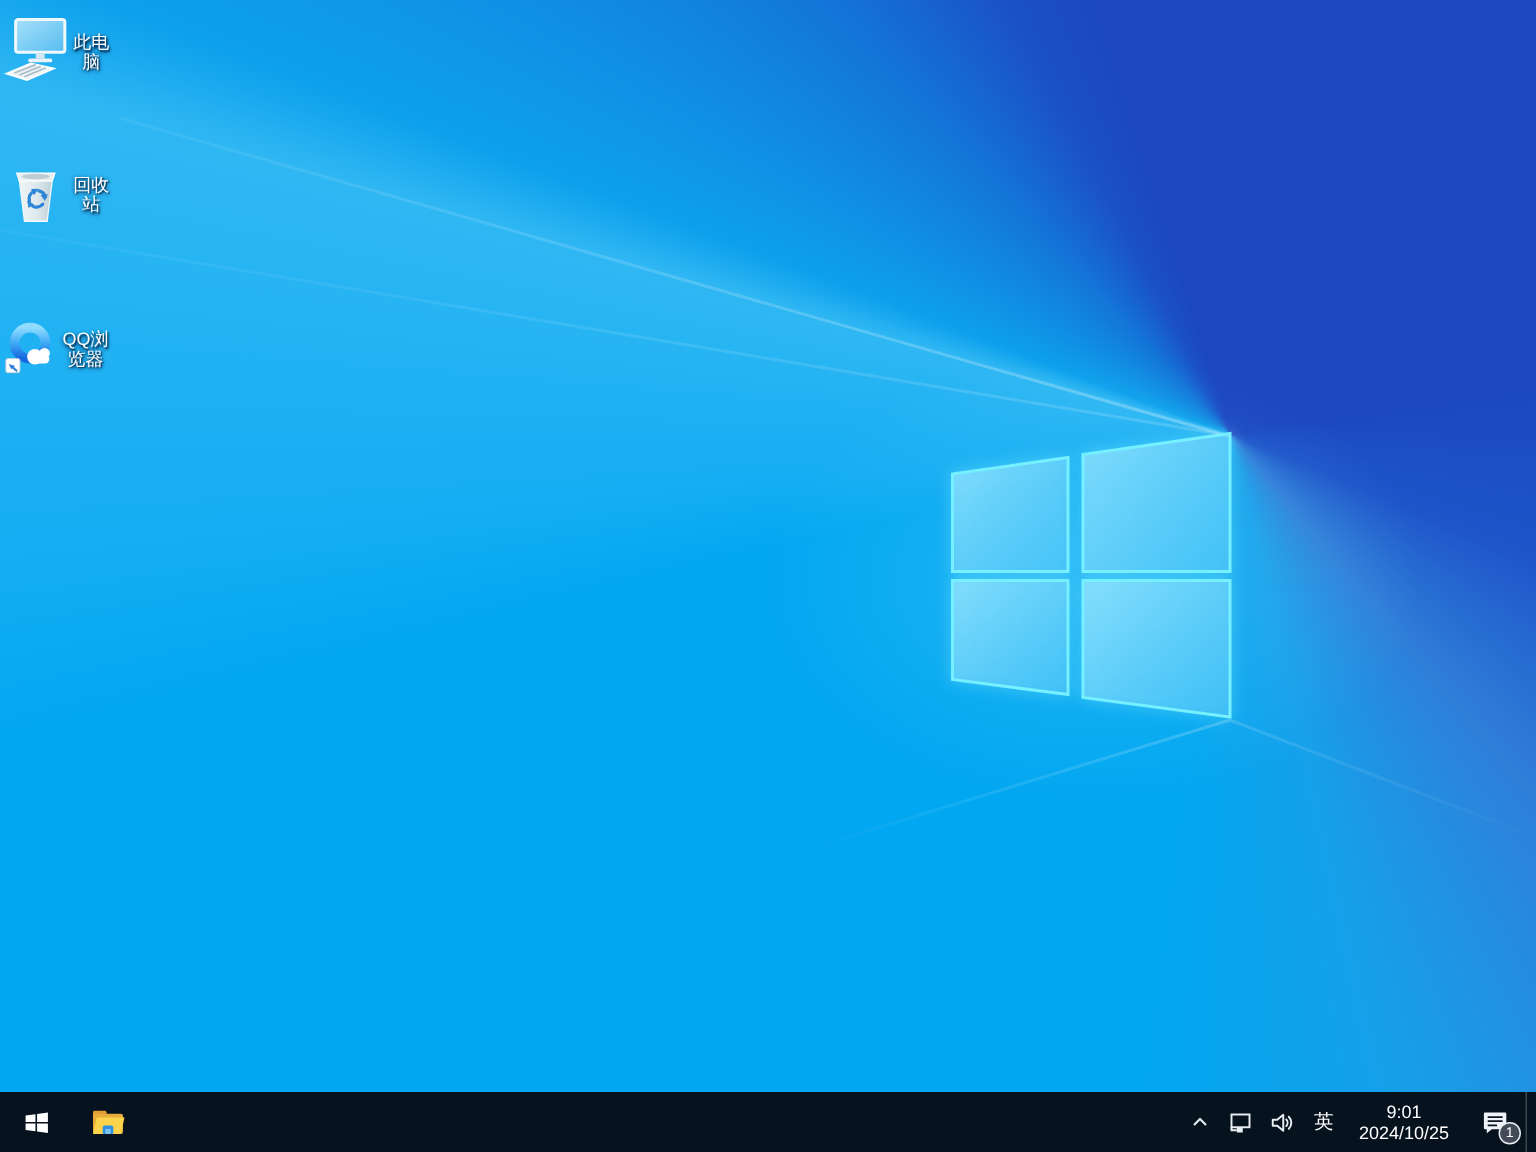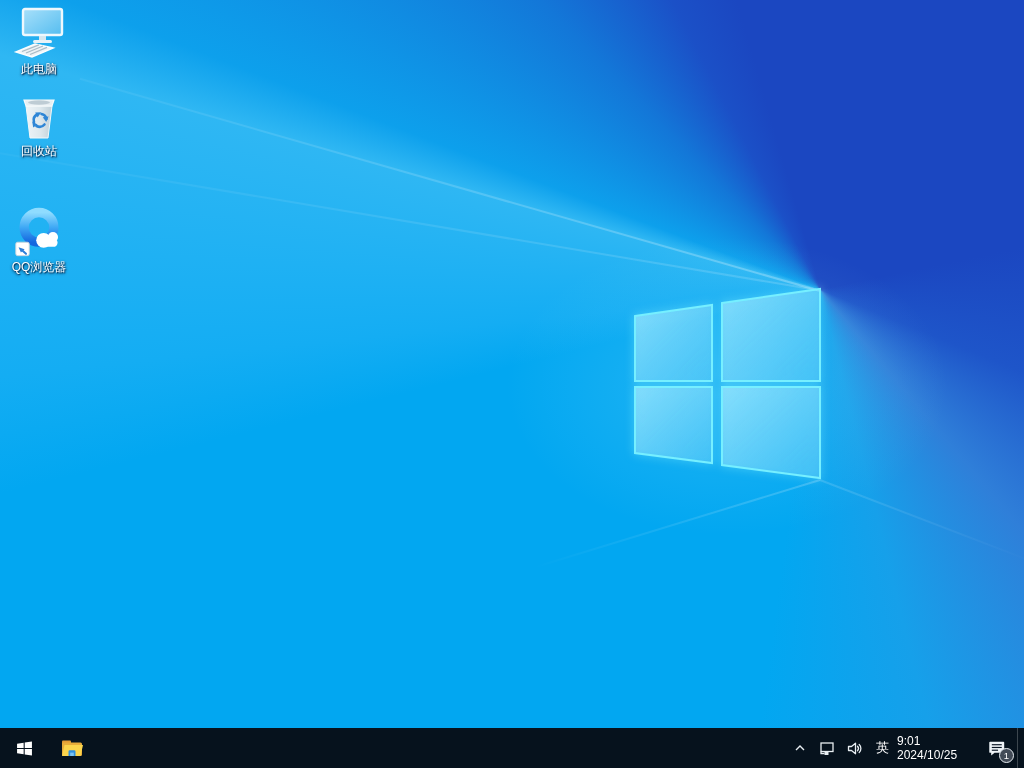--- a/index.html
+++ b/index.html
@@ -21,38 +21,38 @@
         #1b47c1 344deg, #1b47c1 360deg);}
   .ray-origin{position:absolute;width:0;height:0;}
   .ray{position:absolute;left:0;top:0;height:2px;transform-origin:left center;}
   .r1{width:770px;transform:rotate(196deg);background:linear-gradient(to right,rgba(255,255,255,.28),rgba(255,255,255,.05));}
   .r2{width:840px;height:1.5px;transform:rotate(189.5deg);background:linear-gradient(to right,rgba(255,255,255,.16),rgba(255,255,255,.03));}
   .r3{width:300px;transform:rotate(163deg);background:linear-gradient(to right,rgba(255,255,255,.2),rgba(255,255,255,0));}
   .r4{width:230px;height:1.5px;transform:rotate(21deg);background:linear-gradient(to right,rgba(255,255,255,.14),rgba(255,255,255,0));}
   .win-logo{position:absolute;inset:0;filter:drop-shadow(0 0 5px rgba(140,240,255,.55));}
 
   
-  .desktop-icon{position:absolute;width:74px;display:flex;flex-direction:column;align-items:center;cursor:pointer;}
+  .desktop-icon{position:absolute;width:74px;display:flex;align-items:center;cursor:pointer;}
   .di-1{left:2px;top:6px;}
-  .di-2{left:2px;top:88px;}
+  .di-2{left:2px;top:101px;}
   .di-3{left:2px;top:204px;}
   .di-art{width:52px;height:56px;display:block;}
   .di-label{margin-top:1px;color:#fff;font-size:12px;line-height:13px;text-align:center;
     text-shadow:0 1px 3px rgba(0,10,40,.9),1px 1px 1px rgba(0,10,40,.65);}
 
   
   .taskbar{position:absolute;left:0;bottom:0;width:1024px;height:40px;background:#06121d;
     display:flex;align-items:stretch;color:#e8eef2;}
   .tb-btn{width:48px;display:flex;align-items:center;justify-content:center;cursor:pointer;}
   .tb-spacer{flex:1;}
   .tray{display:flex;align-items:stretch;}
   .tray-btn{display:flex;align-items:center;justify-content:center;cursor:pointer;}
   .w22{width:24px;}.w26{width:27px;}.w28{width:29px;}
   .ime{font-size:13px;color:#fff;}
-  .clock{width:78px;display:flex;flex-direction:column;justify-content:center;
+  .clock{width:78px;display:flex;flex-direction:column;align-items:center;justify-content:center;
     font-size:12px;line-height:14.5px;color:#fff;cursor:pointer;padding-right:2px;}
   .action-center{position:relative;width:40px;display:flex;align-items:center;justify-content:center;cursor:pointer;}
   .ac-badge{position:absolute;right:3px;bottom:5px;width:15px;height:15px;border-radius:50%;
     background:#424b57;border:1.5px solid #e6ecf1;box-sizing:border-box;color:#fff;font-size:9.5px;
     display:flex;align-items:center;justify-content:center;line-height:1;}
   .show-desktop{width:6px;border-left:1px solid rgba(255,255,255,.22);cursor:pointer;}
 </style>
 </head>
 <body>
 

